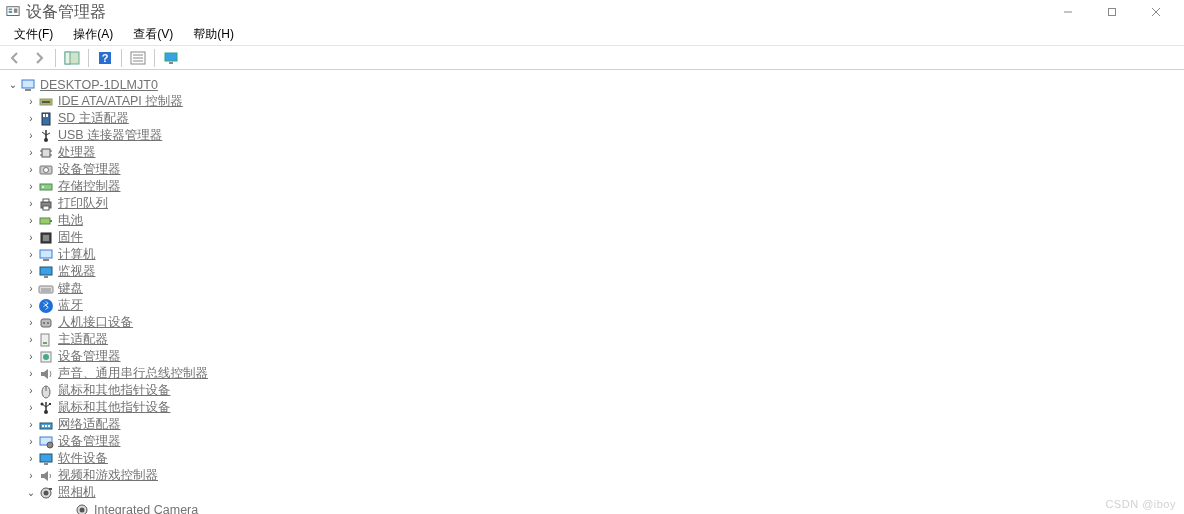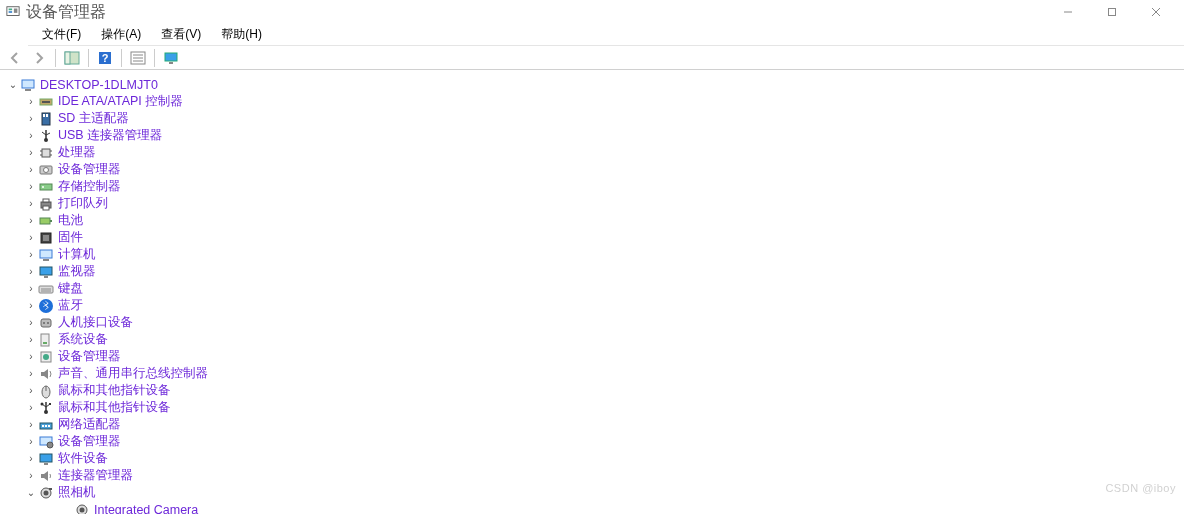--- a/index.html
+++ b/index.html
@@ -37,21 +37,20 @@
   color: #888;
 }
 .win-btn svg { width: 10px; height: 10px; }
 .menubar {
   height: 22px;
   display: flex;
   align-items: flex-start;
   padding: 0 4px;
   color: #000;
   border-bottom: 1px solid #e5e5e5;
-  margin-left: 28px;
 }
 .menubar .menu-item {
   padding: 2px 10px;
   font-size: 12px;
   cursor: default;
 }
 .toolbar {
   height: 24px;
   display: flex;
   align-items: center;
@@ -90,29 +89,30 @@
   user-select: none;
 }
 .tree-row .toggle.empty { visibility: hidden; }
 .tree-row .node-icon {
   width: 16px; height: 16px;
   margin-right: 4px;
   display: inline-flex; align-items: center; justify-content: center;
 }
 .tree-row .label {
   font-size: 12.5px;
-  color: #6d28d9;
+  color: #737373;
+  text-decoration: underline;
 }
 .indent-0 { padding-left: 2px; }
 .indent-1 { padding-left: 20px; }
 .indent-2 { padding-left: 56px; }
 .watermark {
   position: absolute;
   right: 8px;
-  bottom: 20px;
+  bottom: 4px;
   font-size: 11px;
   color: rgba(120,120,120,0.35);
   letter-spacing: 0.5px;
 }
 </style>
 </head>
 <body>
 
 <div class="titlebar">
   <span class="app-icon">
@@ -358,21 +358,21 @@
         <span class="label">人机接口设备</span>
       </div>
       <div class="tree-row indent-1">
         <span class="toggle">›</span>
         <span class="node-icon">
           <svg width="16" height="16" viewBox="0 0 16 16">
             <rect x="3" y="2" width="8" height="12" fill="#eee" stroke="#888"></rect>
             <rect x="5" y="10" width="4" height="2" fill="#6a6"></rect>
           </svg>
         </span>
-        <span class="label">系统设备</span>
+        <span class="label">主适配器</span>
       </div>
       <div class="tree-row indent-1">
         <span class="toggle">›</span>
         <span class="node-icon">
           <svg width="16" height="16" viewBox="0 0 16 16">
             <rect x="3" y="3" width="10" height="10" fill="#eee" stroke="#888"></rect>
             <circle cx="8" cy="8" r="3" fill="#4a8"></circle>
           </svg>
         </span>
         <span class="label">设备管理器</span>
@@ -444,21 +444,21 @@
         <span class="label">软件设备</span>
       </div>
       <div class="tree-row indent-1">
         <span class="toggle">›</span>
         <span class="node-icon">
           <svg width="16" height="16" viewBox="0 0 16 16">
             <path d="M3 6 L6 6 L10 3 L10 13 L6 10 L3 10 Z" fill="#888"></path>
             <path d="M12 6 Q13 8 12 10" stroke="#888" fill="none"></path>
           </svg>
         </span>
-        <span class="label">连接器管理器</span>
+        <span class="label">视频和游戏控制器</span>
       </div>
     </div>
 
   <div class="tree-row indent-1">
     <span class="toggle">⌄</span>
     <span class="node-icon">
       <svg width="16" height="16" viewBox="0 0 16 16">
           <circle cx="8" cy="8" r="5" fill="#ddd" stroke="#555"></circle>
           <circle cx="8" cy="8" r="2.5" fill="#555"></circle>
           <rect x="11" y="3" width="3" height="2" fill="#555"></rect>

